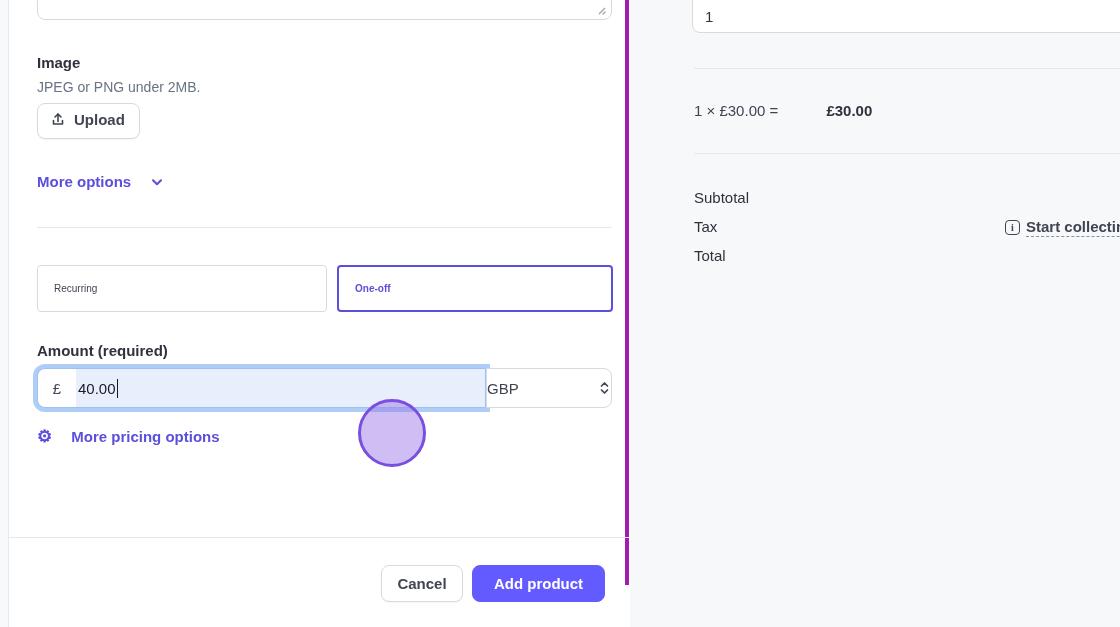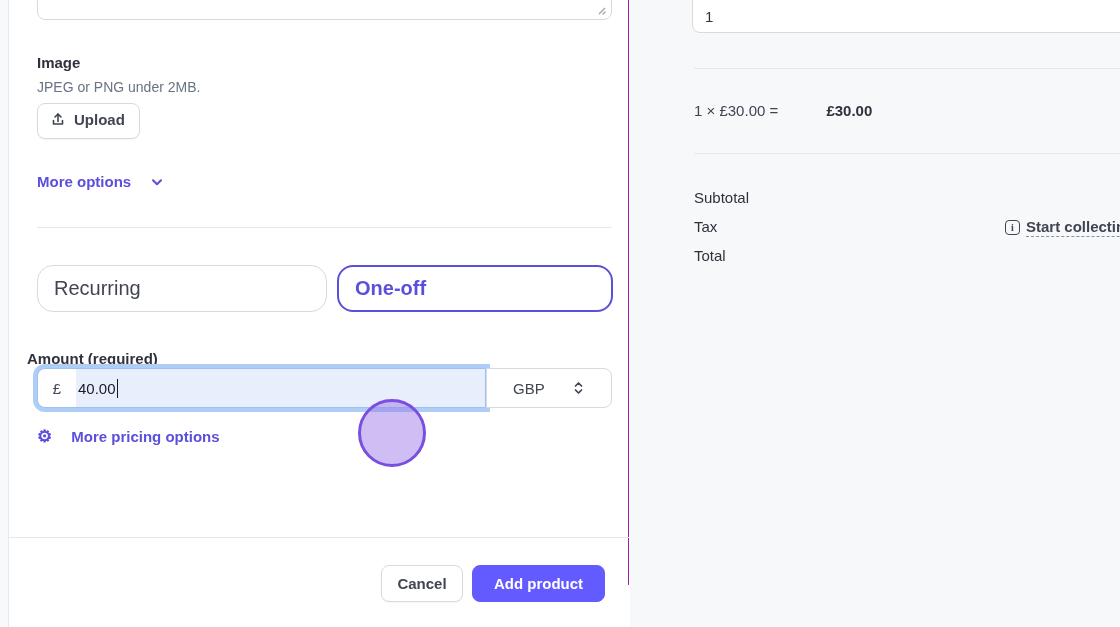--- a/index.html
+++ b/index.html
@@ -13,21 +13,21 @@
 
   
   .backdrop-strip{
     position:absolute;left:0;top:0;width:8px;height:627px;
     background:#f8f9fa;border-right:1px solid #e6e9ee;
   }
 
   
   .modal-panel{
     position:absolute;left:9px;top:0;width:620px;height:585px;
-    background:#ffffff;border-right:1px solid #a21caf;box-sizing:border-box;
+    background:#ffffff;border-right:4px solid #a21caf;box-sizing:border-box;
   }
 
   
   .summary-panel{
     position:absolute;left:630px;top:0;width:490px;height:627px;
     background:#f6f8fa;overflow:hidden;
   }
 
   .abs{position:absolute;}
 
@@ -50,23 +50,23 @@
   }
 
   .link-purple{
     display:inline-flex;align-items:center;gap:19px;
     font-size:15px;font-weight:700;color:#5b4fdb;cursor:pointer;
   }
 
   .divider{height:1px;background:#e3e8ee;}
 
   .toggle-btn{
-    height:47px;box-sizing:border-box;border-radius:16px;background:#fff;
+    height:47px;box-sizing:border-box;border-radius:4px;background:#fff;
     display:flex;align-items:center;padding:0 16px;cursor:pointer;
-    font-size:20px;
+    font-size:10px;
   }
   .toggle-btn.unselected{border:1px solid #d5dbe1;color:#414552;font-weight:500;}
   .toggle-btn.selected{border:2px solid #5b4fdb;color:#5b4fdb;font-weight:700;}
 
   
   .amount-group{
     left:28px;top:368px;width:449px;height:40px;box-sizing:border-box;
     background:#fff;border:1px solid #9fc1f0;border-radius:8px 0 0 8px;
     box-shadow:0 0 0 4px #aecdf7;
     display:flex;align-items:center;overflow:hidden;
@@ -76,21 +76,21 @@
   }
   .amount-input-area{
     flex:1;height:100%;background:#e8eefc;display:flex;align-items:center;
     font-size:15px;color:#1a1b25;padding-left:2px;
   }
   .caret{display:inline-block;width:1.5px;height:19px;background:#111827;margin-left:1px;}
   .currency-select{
     left:477px;top:368px;width:126px;height:40px;box-sizing:border-box;
     background:#fff;border:1px solid #d5dbe1;border-radius:0 8px 8px 0;
     display:flex;align-items:center;justify-content:space-between;
-    padding:0 26px;font-size:15px;color:#414552;cursor:pointer;
+    padding:0 0;font-size:15px;color:#414552;cursor:pointer;
   }
 
   
   .click-circle{
     left:349px;top:399px;width:68px;height:68px;border-radius:50%;
     background:rgba(154,119,231,0.48);border:3px solid #7a4fe0;
     box-sizing:border-box;pointer-events:none;
   }
 
   
@@ -177,21 +177,21 @@
 
     <div class="abs divider" style="left:28px;top:227px;width:575px;"></div>
 
     <div class="abs toggle-btn unselected" style="left:28px;top:265px;width:290px;">
       <span>Recurring</span>
     </div>
     <div class="abs toggle-btn selected" style="left:328px;top:265px;width:276px;">
       <span>One-off</span>
     </div>
 
-    <div class="abs field-label" style="left:18px;top:342px;margin-top:8px;">Amount (required)</div>
+    <div class="abs field-label" style="left:28px;top:342px;">Amount (required)</div>
 
     <div class="abs amount-group">
       <span class="currency-prefix">£</span>
       <span class="amount-input-area">
         <span>40.00</span>
           <span class="caret"></span>
       </span>
     </div>
 
     <div class="abs currency-select">

